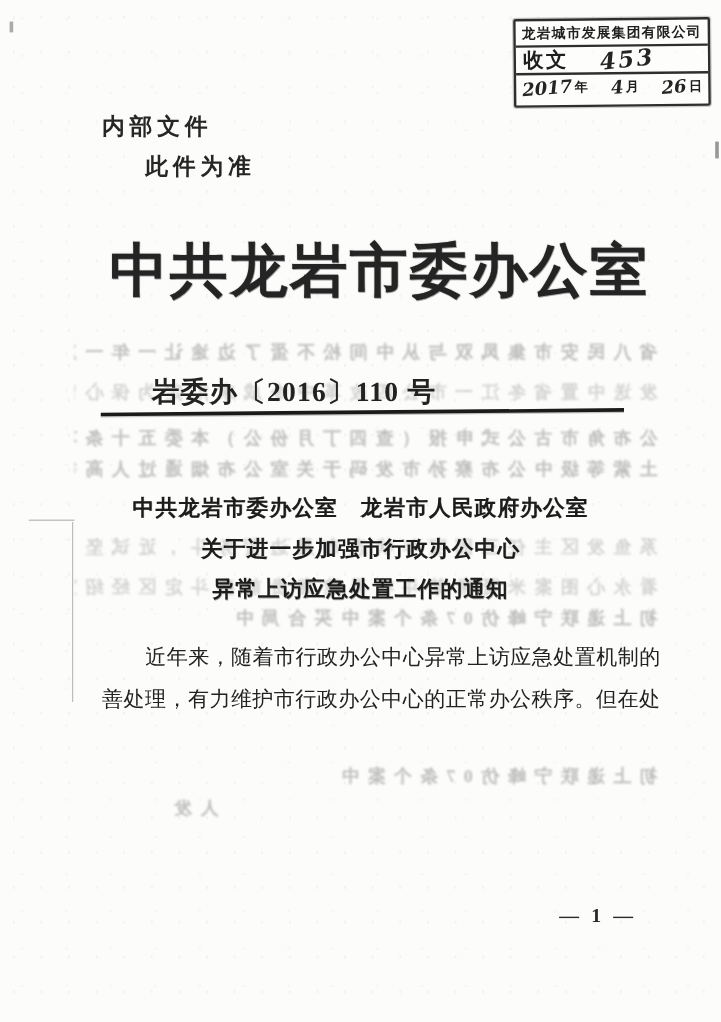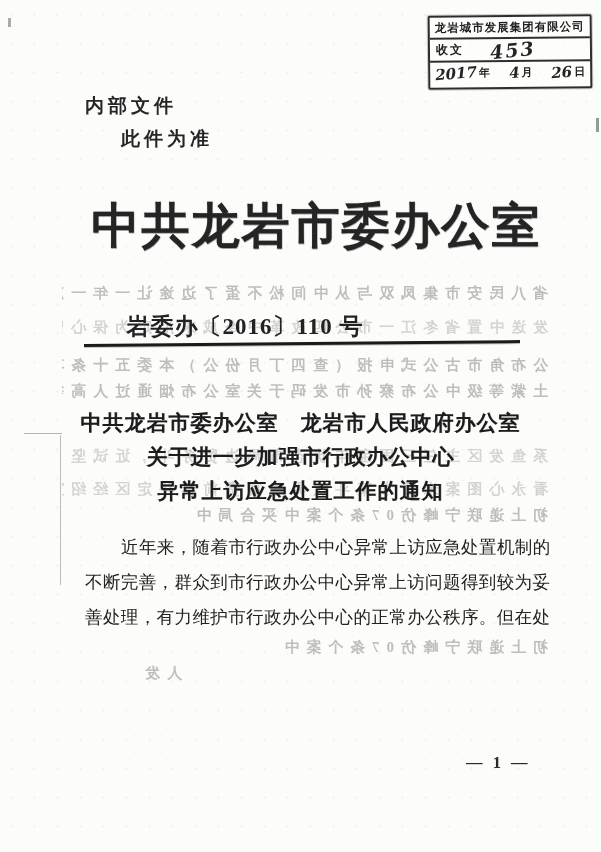--- a/index.html
+++ b/index.html
@@ -22,21 +22,21 @@
     border:2px solid #2e2e2e;border-radius:2px;
     transform:rotate(-0.6deg);
     box-shadow:0 0 0 1px rgba(60,60,60,.25);
     background:rgba(255,255,255,.4);
   }
   .stamp-row{display:flex;align-items:center;box-sizing:border-box;}
   .stamp-row1{height:22px;border-bottom:2px solid #2e2e2e;justify-content:center;
     font-size:11.5px;font-weight:bold;letter-spacing:1px;white-space:nowrap;}
   .stamp-row2{height:23px;border-bottom:2px solid #2e2e2e;padding:0 6px;}
   .stamp-row3{height:21px;padding:0 5px;justify-content:space-between;}
-  .stamp-label{font-size:12px;font-weight:bold;letter-spacing:2px;text-align:right;}
+  .stamp-label{font-size:17px;font-weight:bold;letter-spacing:2px;text-align:right;}
   .hand{font-style:italic;font-weight:bold;color:#242424;
     font-family:"DejaVu Serif",serif;}
   .hand-num{font-size:19px;margin-left:26px;transform:rotate(-5deg);letter-spacing:2px;}
   .hand-date{font-size:15px;transform:rotate(-4deg);display:inline-block;}
   .date-unit{font-size:11px;font-weight:bold;}
   .date-group{display:flex;align-items:center;gap:2px;}
 
   
   .corner-mark{left:85px;font-size:19px;font-weight:bold;letter-spacing:4px;color:#262626;}
 
@@ -46,21 +46,21 @@
     font-size:48px;font-weight:900;letter-spacing:2px;color:#242424;
     text-shadow:0 0 1px rgba(20,20,20,.55), 0.5px 0.5px 0 rgba(20,20,20,.35);
   }
   .doc-number{left:0;top:311px;width:490px;text-align:center;
     font-size:23px;font-weight:600;letter-spacing:1px;color:#222;}
   .rule{left:84px;top:342px;width:436px;height:3px;background:#1b1b1b;
     transform:rotate(-0.5deg);box-shadow:0 1px 0 rgba(30,30,30,.25);}
 
   
   .title-block{left:0;top:406px;width:601px;text-align:center;
-    font-size:21px;font-weight:800;color:#1c1c1c;letter-spacing:1px;}
+    font-size:18px;font-weight:800;color:#1c1c1c;letter-spacing:1px;}
   .title-block .t-line{height:34px;line-height:34px;white-space:nowrap;
     text-shadow:0.4px 0.4px 0 rgba(25,25,25,.4);}
 
   
   .body-text{left:85px;top:531px;width:462px;font-size:17.5px;color:#222;
     letter-spacing:0.4px;}
   .body-text .b-line{height:33px;line-height:30px;white-space:nowrap;}
   .para2 .b-line{height:35px;line-height:33px;}
   .indent{padding-left:36px;}
 
@@ -135,21 +135,20 @@
 
   <div class="abs title-block">
     <div class="t-line">中共龙岩市委办公室　龙岩市人民政府办公室</div>
     <div class="t-line">关于进一步加强市行政办公中心</div>
     <div class="t-line">异常上访应急处置工作的通知</div>
   </div>
 
   <div class="abs body-text">
     <div class="para2">
       <div class="b-line indent">近年来，随着市行政办公中心异常上访应急处置机制的</div>
-      <div class="b-line">不断完善，群众到市行政办公中心异常上访问题得到较为妥</div>
       <div class="b-line">善处理，有力维护市行政办公中心的正常办公秩序。但在处</div>
     </div>
   </div>
 
   <div class="abs page-num">— 1 —</div>
 
   <div class="abs art-vline"></div>
   <div class="abs art-hline"></div>
   <div class="abs art-dash1"></div>
   <div class="abs art-dash2"></div>

